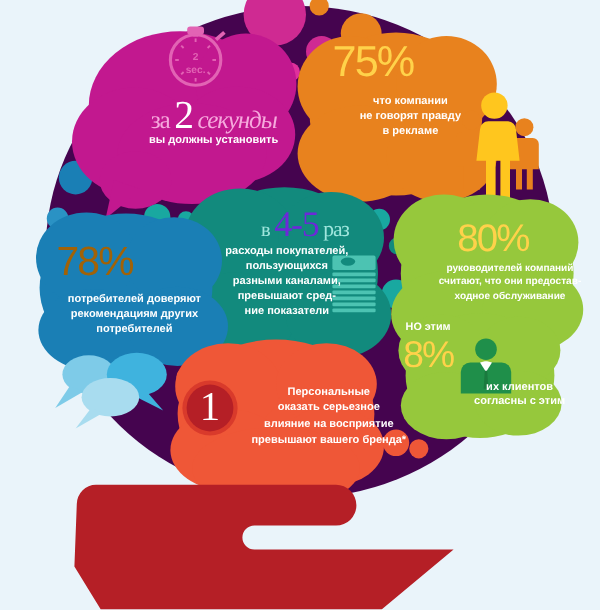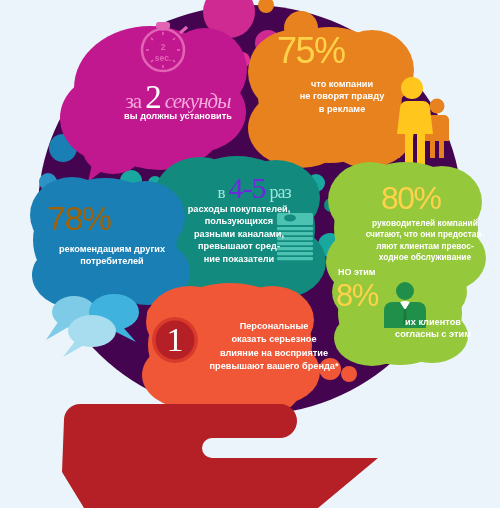--- a/index.html
+++ b/index.html
@@ -225,31 +225,31 @@
       <div>пользующихся</div>
       <div>разными каналами,</div>
       <div>превышают сред-</div>
       <div>ние показатели</div>
     </div>
   </div>
 
   <div>
     <div class="txt big" style="left:47px;top:198px;font-size:34px;color:#a16207;letter-spacing:-1.5px;">78%</div>
     <div class="txt body-txt" style="left:47px;top:243px;width:130px;">
+      <div>потребителей доверяют</div>
       <div>рекомендациям других</div>
       <div>потребителей</div>
     </div>
   </div>
 
   <div>
     <div class="txt big" style="left:355px;top:180px;font-size:32px;color:#ffd24a;letter-spacing:-1.5px;margin-left:26px;">80%</div>
     <div class="txt body-txt" style="left:355px;top:218px;width:140px;font-size:8.4px;">
       <div>руководителей компаний</div>
       <div>считают, что они предостав-</div>
-      <div>ляют клиентам превос-</div>
       <div>ходное обслуживание</div>
     </div>
   </div>
 
   <div>
     <div class="txt body-txt" style="left:338px;top:266px;font-size:9px;">НО этим</div>
     <div class="txt big" style="left:336px;top:278px;font-size:31px;color:#ffd24a;letter-spacing:-1.5px;">8%</div>
     <div class="txt body-txt" style="left:338px;top:316px;width:120px;margin-left:35px;">
       <div>их клиентов</div>
       <div>согласны с этим</div>

